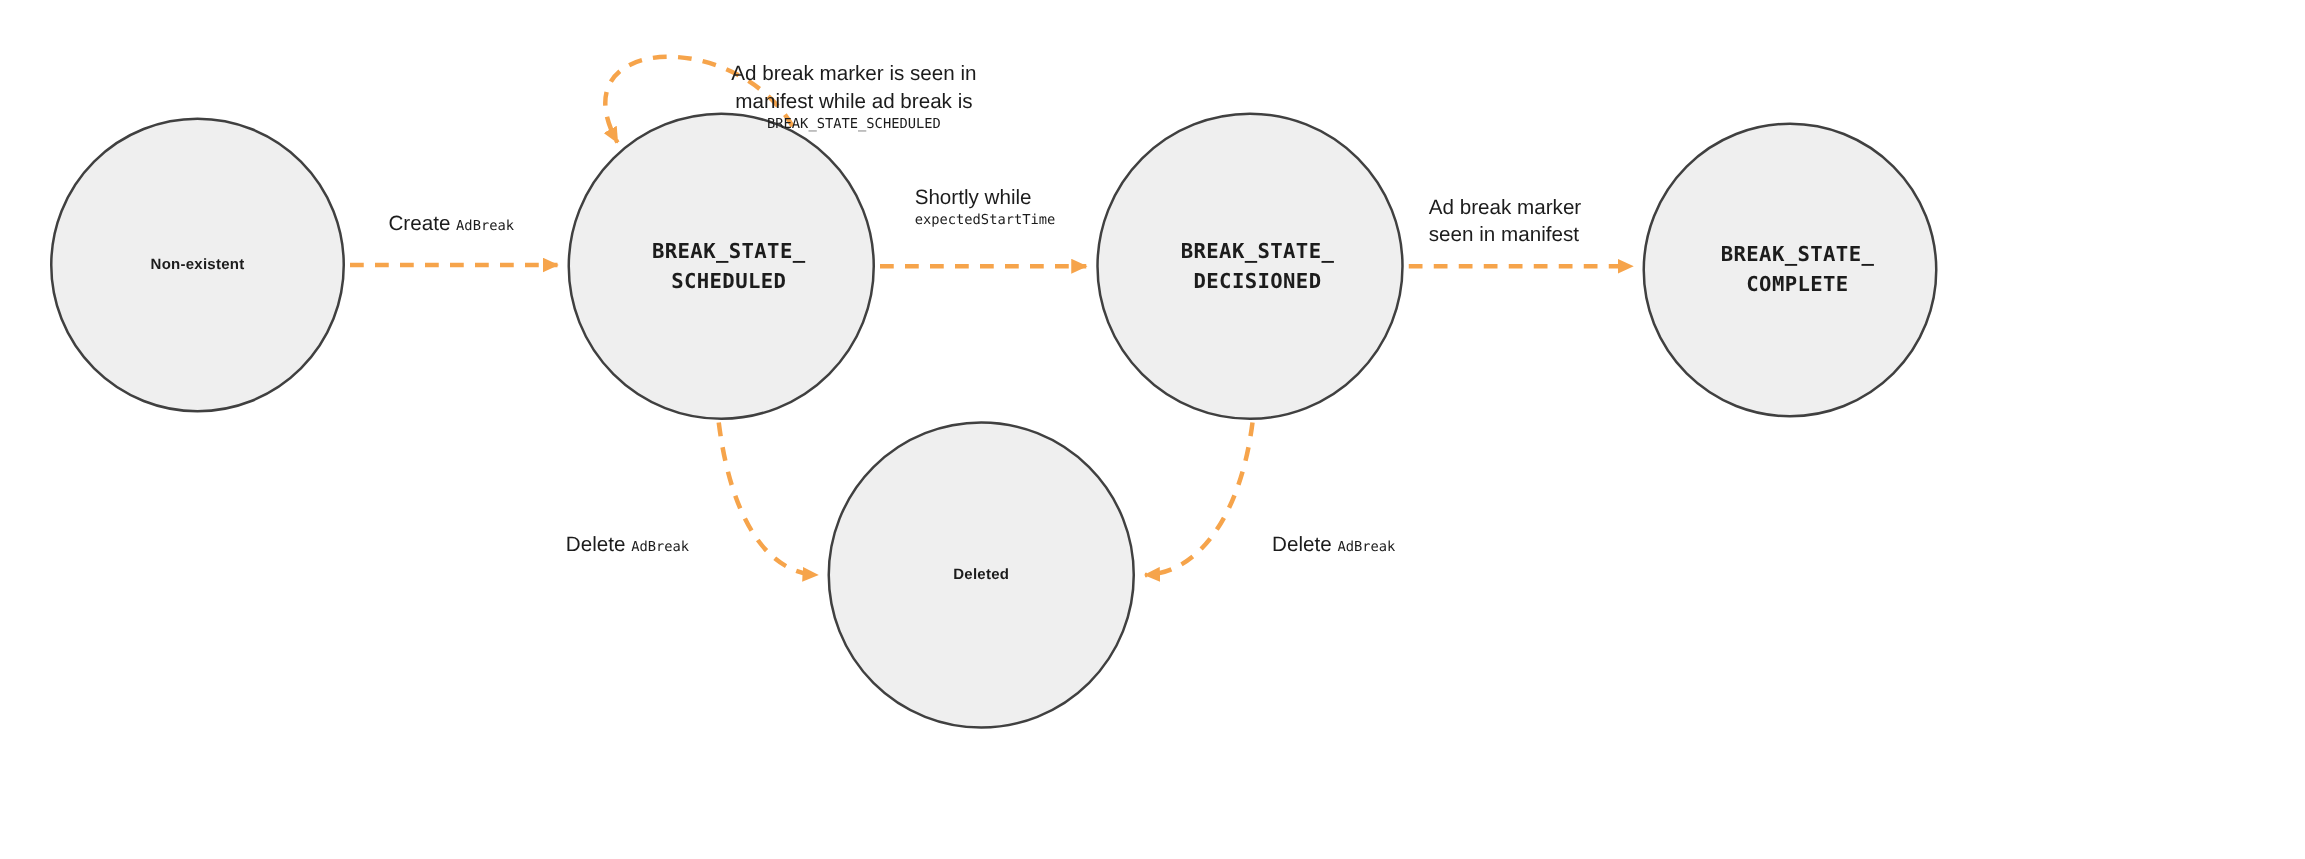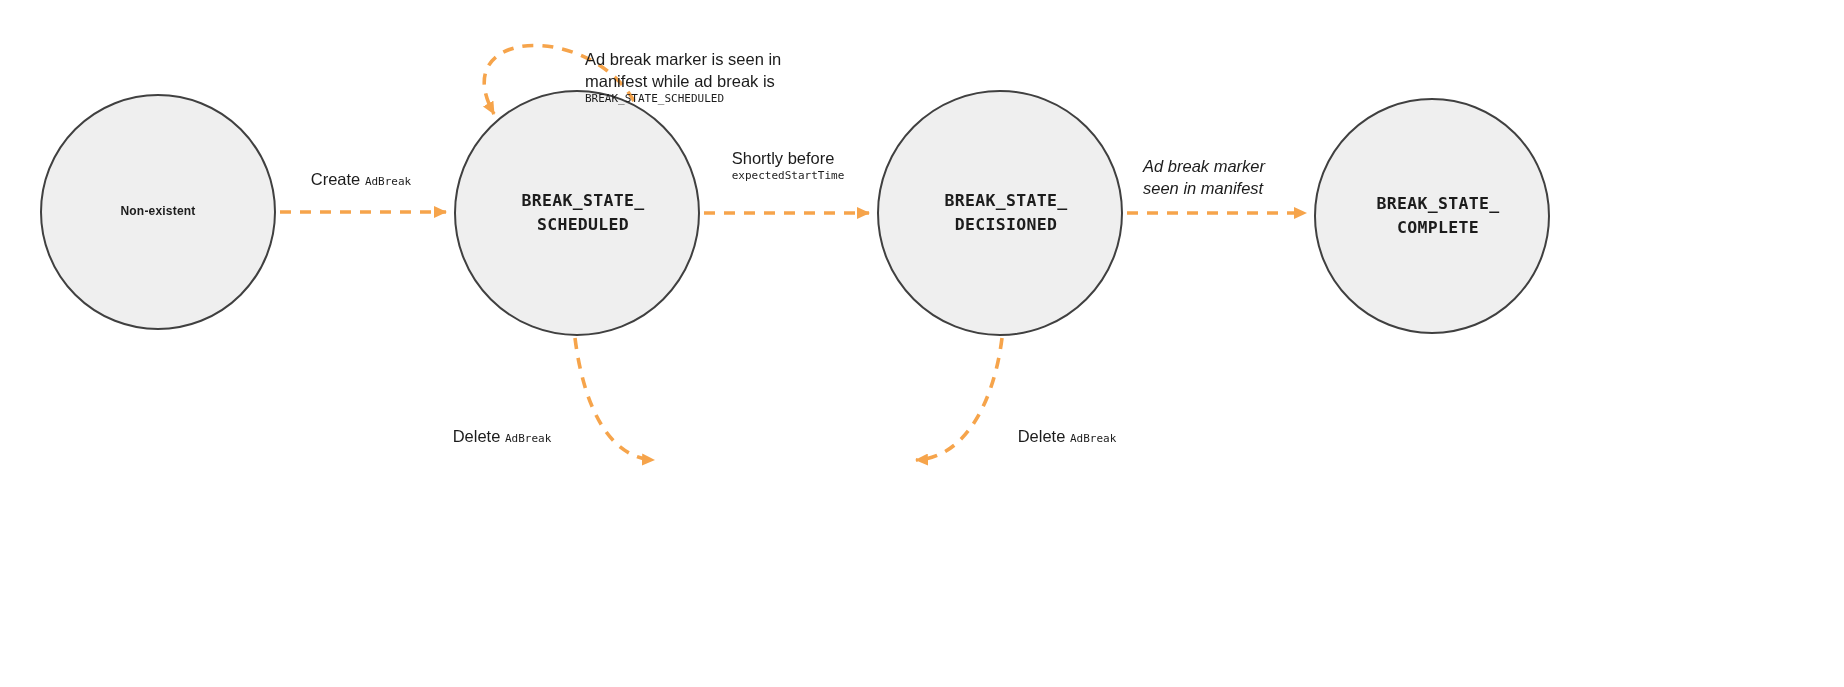--- a/index.html
+++ b/index.html
@@ -110,37 +110,40 @@
   <div class="node" style="left:877px; top:90px; width:246px; height:246px;">
     <span class="node-label code-label">BREAK_STATE_
 DECISIONED</span>
   </div>
 
   <div class="node" style="left:1314px; top:98px; width:236px; height:236px;">
     <span class="node-label code-label">BREAK_STATE_
 COMPLETE</span>
   </div>
 
+  <div class="node" style="left:662px; top:337px; width:246px; height:246px;">
+    <span class="node-label sans-label">Deleted</span>
+  </div>
 
   <div class="edge-label centered" style="left:361px; top:168px;">
     <span>Create </span><span class="code">AdBreak</span>
   </div>
 
-  <div class="edge-label left-text" style="left:585px; top:26px;">
+  <div class="edge-label left-text" style="left:585px; top:26px;text-align:center;">
     <span>Ad break marker is seen in
 manifest while ad break is</span>
     <span class="code block">BREAK_STATE_SCHEDULED</span>
   </div>
 
   <div class="edge-label centered left-text" style="left:788px; top:166px;">
-    <span>Shortly before</span>
+    <span>Shortly while</span>
     <span class="code block">expectedStartTime</span>
   </div>
 
-  <div class="edge-label centered left-text" style="left:1204px; top:166px;font-style:italic;">
+  <div class="edge-label centered left-text" style="left:1204px; top:166px;">
     <span>Ad break marker
 seen in manifest</span>
   </div>
 
   <div class="edge-label centered" style="left:502px; top:425px;">
     <span>Delete </span><span class="code">AdBreak</span>
   </div>
 
   <div class="edge-label centered" style="left:1067px; top:425px;">
     <span>Delete </span><span class="code">AdBreak</span>

